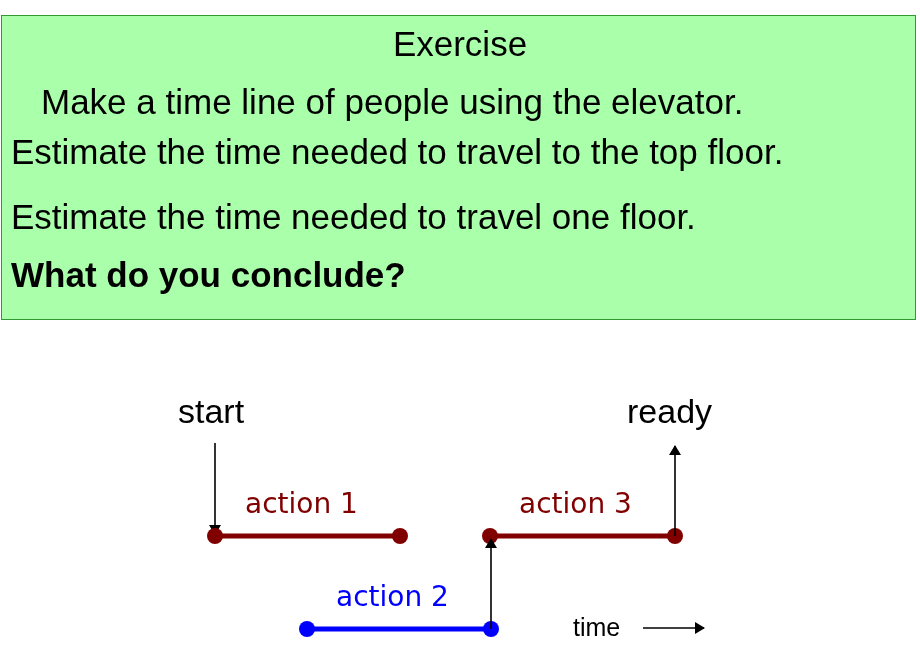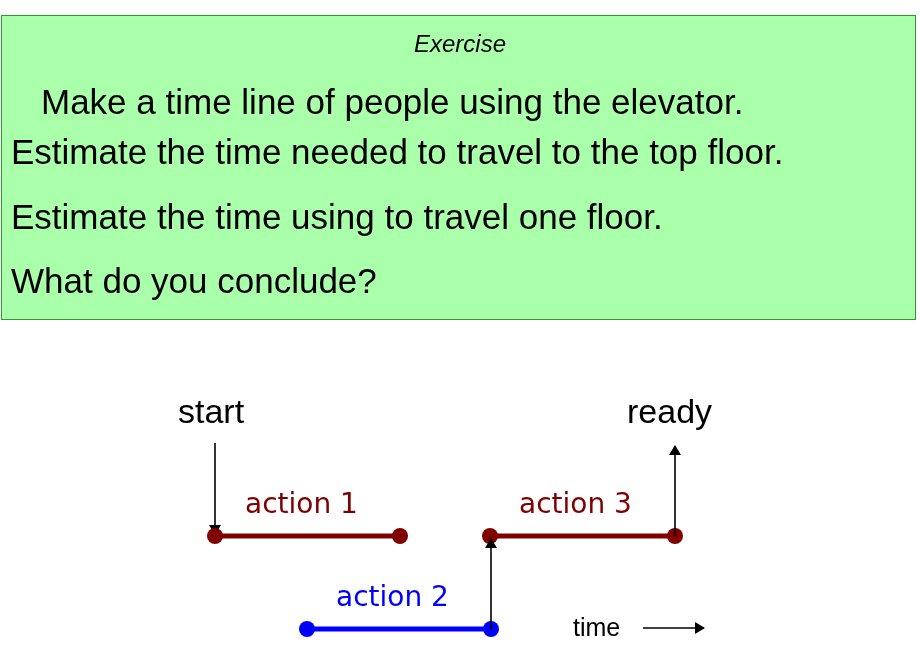--- a/index.html
+++ b/index.html
@@ -3,42 +3,42 @@
   <meta charset="utf-8">
   <style>
     html, body { margin: 0; padding: 0; background: #ffffff; }
     body { width: 920px; height: 660px; position: relative; overflow: hidden; }
     .exercise-box {
       position: absolute; left: 1px; top: 15px; width: 915px; height: 305px;
       background: #aaffaa; border: 1.5px solid #2f9a2f; box-sizing: border-box;
     }
     .ex-title {
       position: absolute; left: 0; right: 0; top: 22px; text-align: center;
-      font-family: "Liberation Sans", sans-serif; font-style: italic; font-size: 24px; color: #000;
+      font-family: "Liberation Sans", sans-serif; font-size: 35px; color: #000;
       line-height: 44px;
     }
     .ex-line {
       position: absolute; left: 11px;
       font-family: "Liberation Sans", sans-serif; font-size: 35px; color: #000;
       line-height: 44px; white-space: nowrap;
     }
     svg { position: absolute; left: 0; top: 0; }
     .lbl-black { font-family: "Liberation Sans", sans-serif; font-size: 34px; fill: #000; }
     .lbl-action { font-family: "DejaVu Sans", sans-serif; font-size: 28px; }
     .lbl-time { font-family: "Liberation Sans", sans-serif; font-size: 25px; fill: #000; }
   </style>
 </head>
 <body>
 
 <div class="exercise-box"></div>
 <div class="ex-title">Exercise</div>
 <div class="ex-line" style="top:80px;margin-left:30px;">Make a time line of people using the elevator.</div>
 <div class="ex-line" style="top:130px;">Estimate the time needed to travel to the top floor.</div>
-<div class="ex-line" style="top:195px;">Estimate the time using to travel one floor.</div>
-<div class="ex-line" style="top:259px;">What do you conclude?</div>
+<div class="ex-line" style="top:195px;">Estimate the time needed to travel one floor.</div>
+<div class="ex-line" style="top:253px;font-weight:bold;">What do you conclude?</div>
 
 <svg width="920" height="660" viewBox="0 0 920 660">
   <defs>
     <marker id="arrowhead" markerWidth="10" markerHeight="12" refX="9" refY="6" orient="auto" markerUnits="userSpaceOnUse">
       <path d="M0,0 L10,6 L0,12 Z" fill="#000"></path>
     </marker>
   </defs>
 
   <text class="lbl-black" x="178" y="423">start</text>
   <line x1="215" y1="443" x2="215" y2="534" stroke="#000" stroke-width="1.6" marker-end="url(#arrowhead)"></line>

